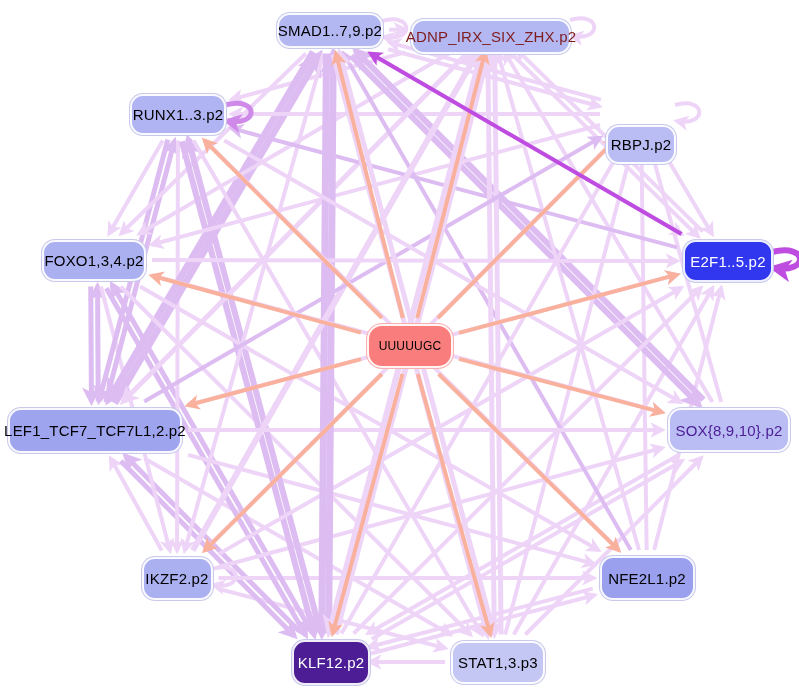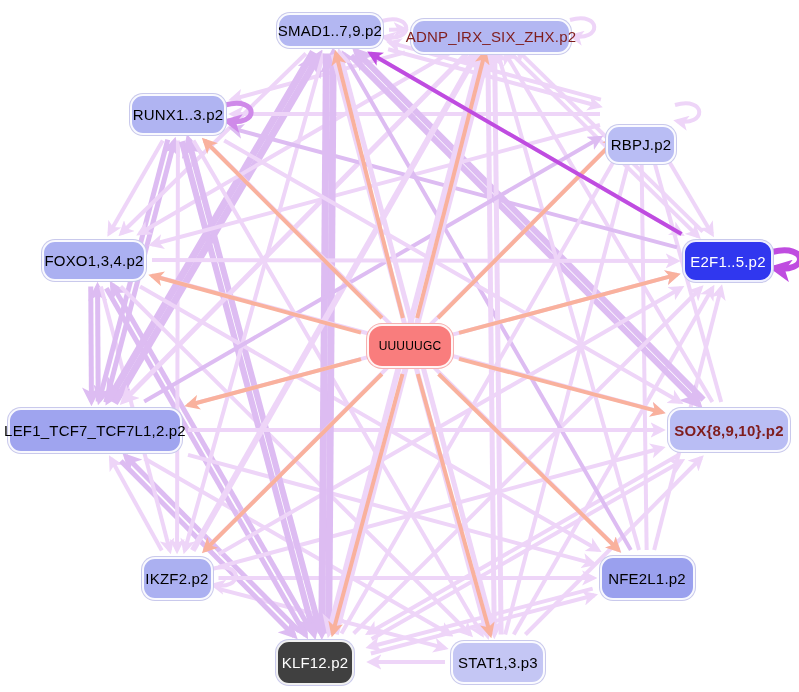--- a/index.html
+++ b/index.html
@@ -133,22 +133,22 @@
       <path d="M 675 105 C 707 96, 707 127, 677 121" fill="none" stroke="#eed5f8" stroke-width="4" marker-end="url(#m-peer)"></path>
       <path d="M 772 252 C 809 243, 809 274, 774 268" fill="none" stroke="#bf4ce0" stroke-width="6" marker-end="url(#m-strong)"></path>
       <path d="M 211.5 569 C 243.5 560, 243.5 591, 213.5 585" fill="none" stroke="#eed5f8" stroke-width="4" marker-end="url(#m-peer)"></path>
       <path d="M 225 105 C 259.5 96, 259.5 127, 227 121" fill="none" stroke="#cf8ae9" stroke-width="5" marker-end="url(#m-loop)"></path>
     </svg>
 
   <div class="node" style="left: 277px; top: 12.5px; width: 106px; height: 35px; background: rgb(179, 183, 242); color: rgb(0, 0, 0);">SMAD1..7,9.p2</div>
   <div class="node" style="left: 411px; top: 19px; width: 160px; height: 35px; background: rgb(179, 183, 242); color: #7f1d1d;">ADNP_IRX_SIX_ZHX.p2</div>
   <div class="node" style="left: 606px; top: 94.5px; width: 70px; height: 39px; background: rgb(185, 189, 244); color: rgb(0, 0, 0); margin-top: 30px;">RBPJ.p2</div>
   <div class="node" style="left: 683px; top: 240px; width: 90px; height: 42px; background: rgb(48, 55, 239); color: rgb(255, 255, 255);">E2F1..5.p2</div>
-  <div class="node" style="left: 668px; top: 408px; width: 122px; height: 44px; background: rgb(185, 189, 244); color: #7f1d1d; font-weight: bold;">SOX{8,9,10}.p2</div>
+  <div class="node" style="left: 668px; top: 408px; width: 122px; height: 44px; background: rgb(185, 189, 244); color: #4c1d95;">SOX{8,9,10}.p2</div>
   <div class="node" style="left: 599.5px; top: 556px; width: 95px; height: 44px; background: rgb(154, 160, 238); color: rgb(0, 0, 0);">NFE2L1.p2</div>
   <div class="node" style="left: 451px; top: 640.5px; width: 94px; height: 43px; background: rgb(196, 198, 244); color: rgb(0, 0, 0);">STAT1,3.p3</div>
-  <div class="node" style="left: 276px; top: 639.5px; width: 78px; height: 45px; background: #404040; color: rgb(255, 255, 255);">KLF12.p2</div>
+  <div class="node" style="left: 292px; top: 639.5px; width: 78px; height: 45px; background: #4c1d95; color: rgb(255, 255, 255);">KLF12.p2</div>
   <div class="node" style="left: 141.5px; top: 556.5px; width: 71px; height: 43px; background: rgb(171, 176, 241); color: rgb(0, 0, 0); text-align: right;">IKZF2.p2</div>
   <div class="node" style="left: 8px; top: 407.5px; width: 174px; height: 45px; background: rgb(159, 164, 239); color: rgb(0, 0, 0);">LEF1_TCF7_TCF7L1,2.p2</div>
   <div class="node" style="left: 42px; top: 239.5px; width: 104px; height: 41px; background: rgb(171, 176, 241); color: rgb(0, 0, 0);">FOXO1,3,4.p2</div>
   <div class="node" style="left: 130px; top: 93.5px; width: 96px; height: 41px; background: rgb(176, 180, 242); color: rgb(0, 0, 0); text-align: center;">RUNX1..3.p2</div>
   <div class="node center" style="left: 367px; top: 324px; width: 86px; height: 44px; background: rgb(249, 125, 125); color: rgb(0, 0, 0);">UUUUUGC</div>
 </div>
 
 </body></html>

